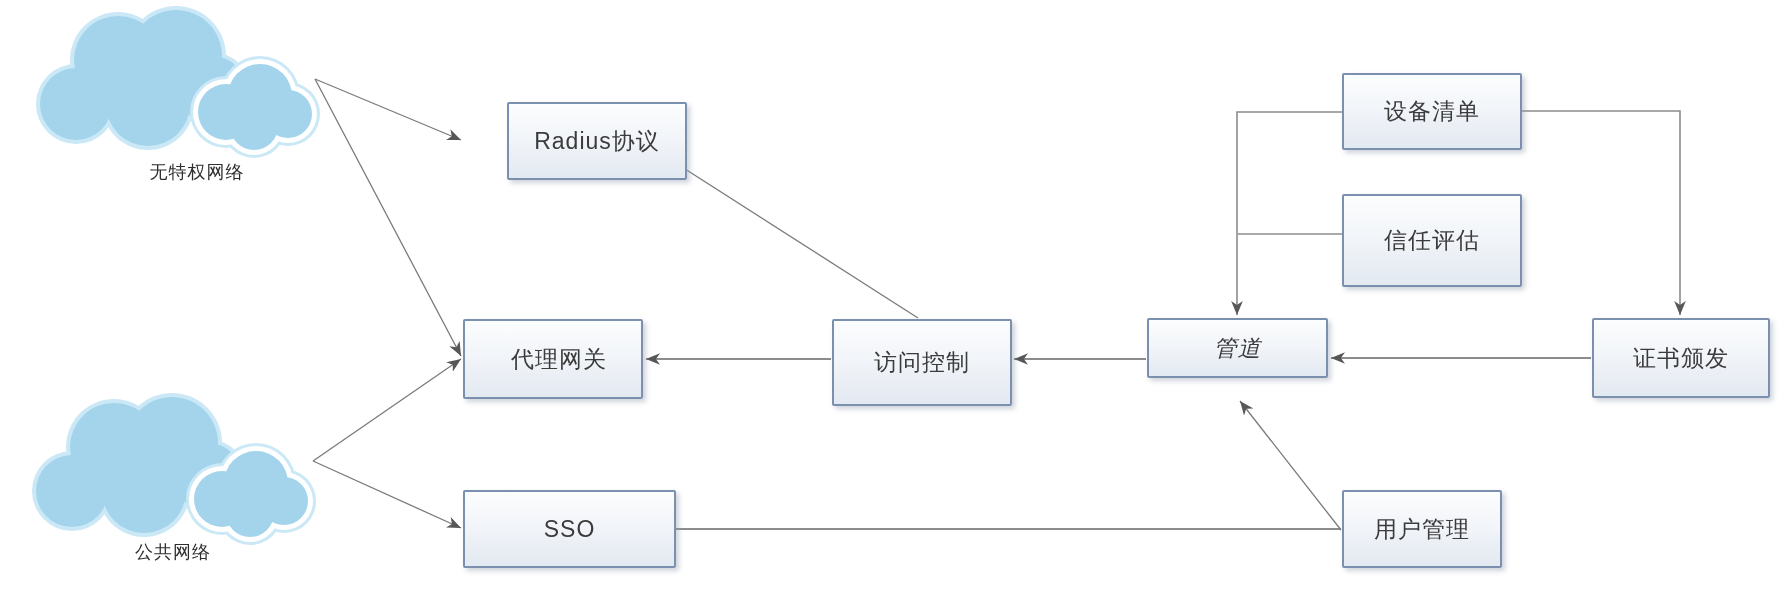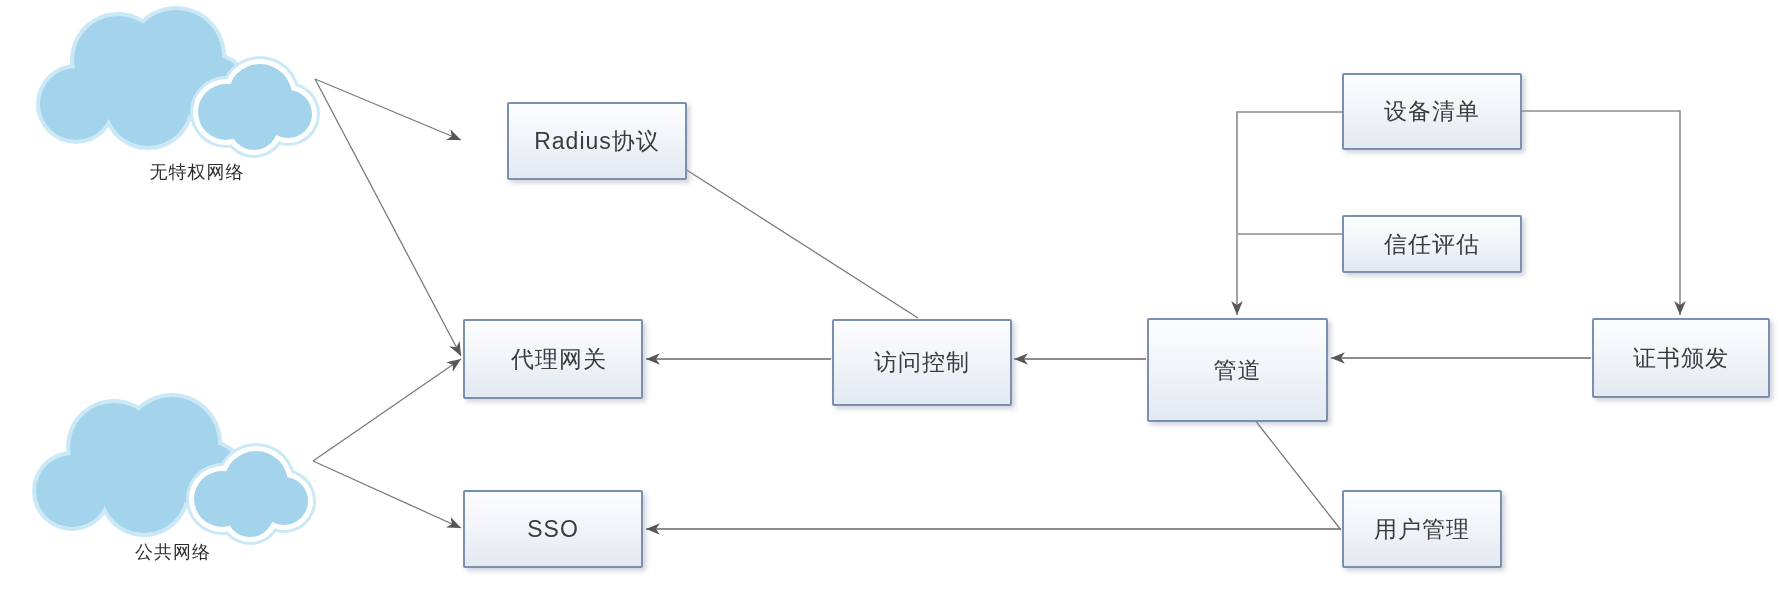--- a/index.html
+++ b/index.html
@@ -108,21 +108,21 @@
 
     <line x1="1341" y1="529" x2="646" y2="529" stroke="#8c8c8c" stroke-width="2" marker-end="url(#arrow)"></line>
     <line x1="1341" y1="530" x2="1240" y2="401" stroke="#7a7a7a" stroke-width="1.3" marker-end="url(#arrow)"></line>
   </svg>
 
   <div class="cloud-label" style="left:197px; top:160px;">无特权网络</div>
   <div class="cloud-label" style="left:173px; top:540px;">公共网络</div>
 
   <div class="node" style="left:463px; top:102px; width:180px; height:78px;margin-left:44px;">Radius协议</div>
   <div class="node" style="left:463px; top:319px; width:180px; height:80px;padding-left:12px;">代理网关</div>
-  <div class="node" style="left:463px; top:490px; width:180px; height:78px;">SSO</div>
+  <div class="node" style="left:463px; top:490px; width:213px; height:78px;">SSO</div>
   <div class="node" style="left:832px; top:319px; width:180px; height:87px;">访问控制</div>
-  <div class="node" style="left:1147px; top:318px; width:181px; height:104px;">管道</div>
+  <div class="node" style="left:1147px; top:318px; width:181px; height:60px;font-style:italic;">管道</div>
   <div class="node" style="left:1342px; top:73px; width:180px; height:77px;">设备清单</div>
-  <div class="node" style="left:1342px; top:194px; width:180px; height:58px;margin-top:21px;">信任评估</div>
+  <div class="node" style="left:1342px; top:194px; width:180px; height:93px;">信任评估</div>
   <div class="node" style="left:1592px; top:318px; width:178px; height:80px;">证书颁发</div>
   <div class="node" style="left:1342px; top:490px; width:160px; height:78px;">用户管理</div>
 
 </div>
 
 </body></html>

